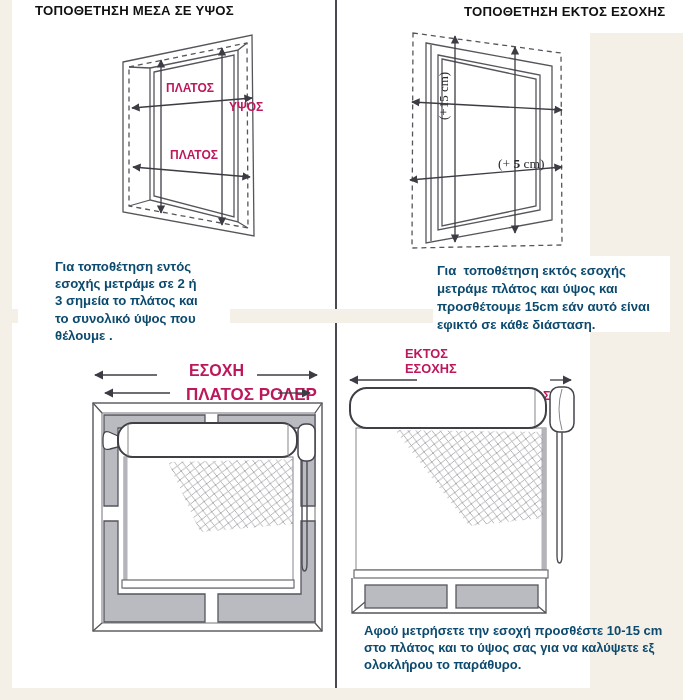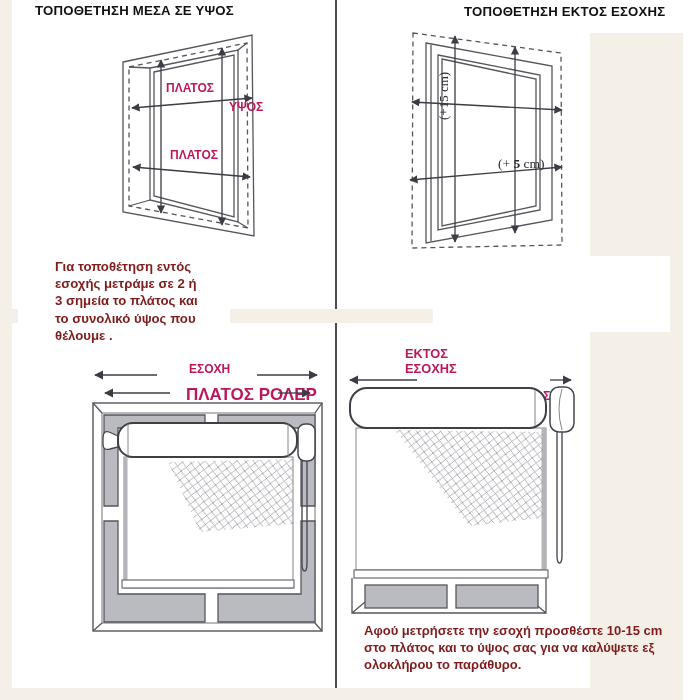--- a/index.html
+++ b/index.html
@@ -19,29 +19,29 @@
   #div-top{top:0;height:309px;}
   #div-bot{top:323px;height:365px;}
   
   .title{position:absolute;font-weight:bold;font-size:13.2px;letter-spacing:.2px;color:#111;}
   #title-tl{left:35px;top:3px;}
   #title-tr{left:464px;top:4px;}
   .dlabel{position:absolute;font-weight:bold;color:#be185d;}
   #lbl-platos-1{left:166px;top:81px;font-size:12px;}
   #lbl-ypsos{left:229px;top:100px;font-size:12px;}
   #lbl-platos-2{left:170px;top:148px;font-size:12px;}
-  #lbl-esoxi{left:189px;top:362px;font-size:12px;}
+  #lbl-esoxi{left:189px;top:362px;font-size:16px;}
   #lbl-platos-roler{left:186px;top:385px;font-size:17px;}
   #lbl-ektos{left:405px;top:346px;width:96px;text-align:left;font-size:12.8px;}
   #lbl-platos-yf{left:420px;top:369px;font-size:12.5px;margin-top:20px;}
   .serif{font-family:"Liberation Serif",serif;color:#2a2a2e;}
   #lbl-plus-v{left:436px;top:120px;font-size:13px;transform:rotate(-90deg);transform-origin:0 0;white-space:nowrap;position:absolute;}
   #lbl-plus-h{left:498px;top:156px;font-size:13.5px;position:absolute;white-space:nowrap;}
   #lbl-plus-h .num{font-weight:bold;}
-  .cap{position:absolute;font-weight:bold;white-space:pre-wrap;color:#7f1d1d;}
+  .cap{position:absolute;font-weight:bold;white-space:pre-wrap;color:#0c4a6e;}
   #cap-tl{left:55px;top:258px;width:180px;font-size:13.2px;line-height:17.2px;}
   #cap-tr{left:437px;top:262px;width:240px;font-size:13.2px;line-height:18px;}
   #cap-br{left:364px;top:623px;width:300px;font-size:13px;line-height:16.8px;}
   svg{position:absolute;overflow:visible;}
   #svg-win-in{left:90px;top:28px;}
   #svg-win-out{left:405px;top:30px;}
   #svg-recess{left:88px;top:358px;}
   #svg-outside{left:345px;top:368px;}
   .ln{stroke:#55555c;stroke-width:1.3;fill:none;}
   .arrow{stroke:#3c3c44;stroke-width:1.3;fill:none;}
@@ -110,20 +110,24 @@
     </g>
     <g>
       <line class="arrow" x1="50" y1="6" x2="50" y2="212" marker-start="url(#ah2)" marker-end="url(#ah2)"></line>
       <line class="arrow" x1="110" y1="17" x2="110" y2="203" marker-start="url(#ah2)" marker-end="url(#ah2)"></line>
       <line class="arrow" x1="7" y1="72" x2="157" y2="80" marker-start="url(#ah2)" marker-end="url(#ah2)"></line>
       <line class="arrow" x1="5" y1="150" x2="157" y2="137" marker-start="url(#ah2)" marker-end="url(#ah2)"></line>
     </g>
   </svg>
   <div class="serif" id="lbl-plus-v">(+15 cm)</div>
   <div class="serif" id="lbl-plus-h"><span>(+ </span><span class="num">5</span><span> cm)</span></div>
+  <div class="cap" id="cap-tr">Για  τοποθέτηση εκτός εσοχής
+μετράμε πλάτος και ύψος και
+προσθέτουμε 15cm εάν αυτό είναι
+εφικτό σε κάθε διάσταση.</div>
 
   <div class="dlabel" id="lbl-esoxi">ΕΣΟΧΗ</div>
   <div class="dlabel" id="lbl-platos-roler">ΠΛΑΤΟΣ ΡΟΛΕΡ</div>
   <svg id="svg-recess" width="247" height="300" viewBox="0 0 247 300">
     <defs>
       <marker id="ah3" viewBox="0 0 10 10" refX="9" refY="5" markerWidth="7" markerHeight="7" orient="auto-start-reverse">
         <path d="M0,0L10,5L0,10z" fill="#3c3c44"></path>
       </marker>
       <pattern id="xh3" width="9" height="9" patternUnits="userSpaceOnUse" patternTransform="rotate(8)">
         <path d="M0,0 l9,9 M9,0 l-9,9" stroke="#9b9ba2" stroke-width="0.8" fill="none"></path>

